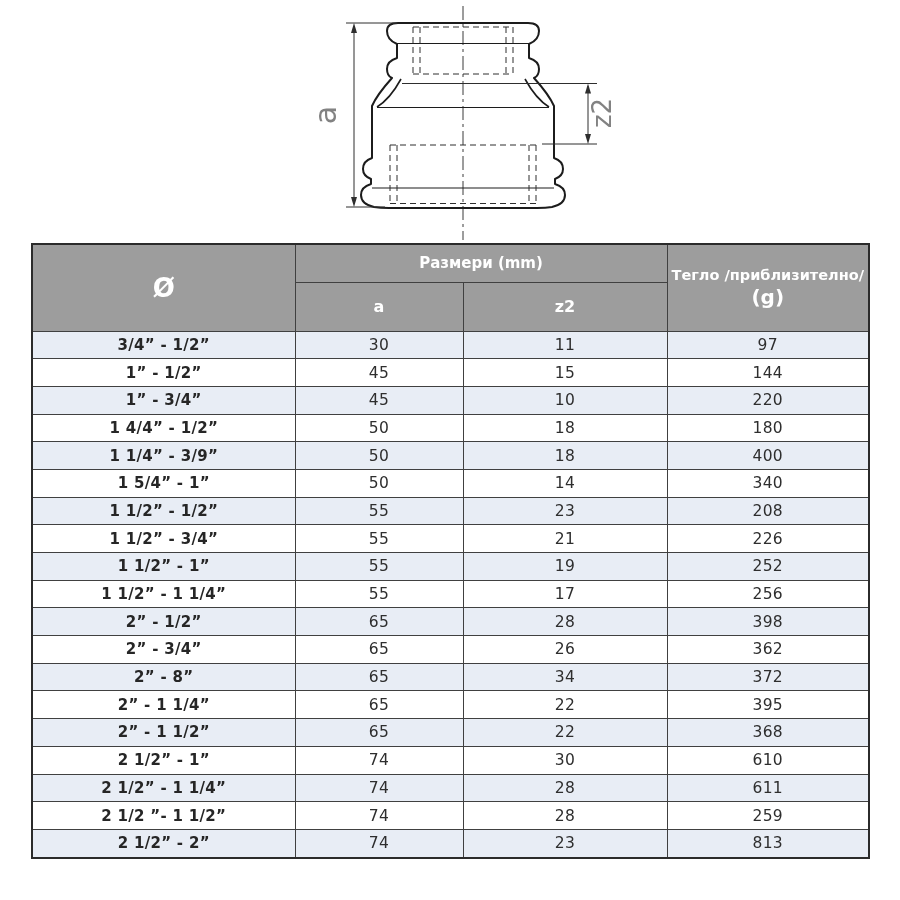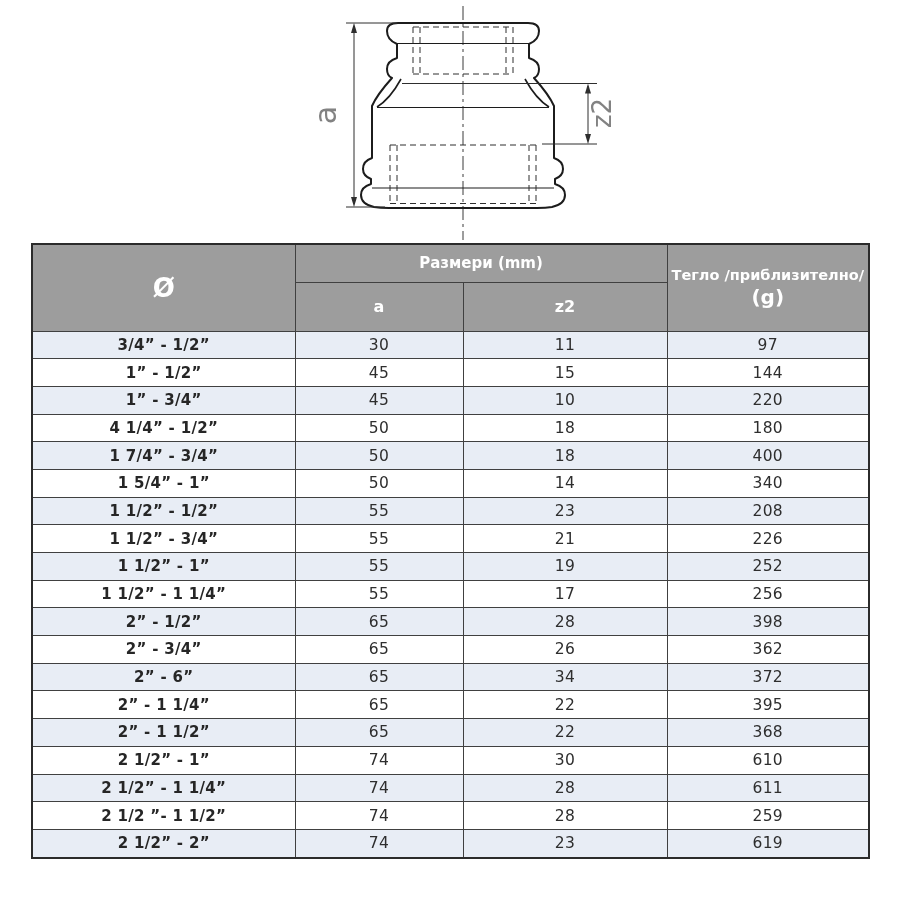--- a/index.html
+++ b/index.html
@@ -126,27 +126,27 @@
       <td>15</td>
       <td>144</td>
     </tr>
     <tr class="odd">
       <td class="size">1” - 3/4”</td>
       <td>45</td>
       <td>10</td>
       <td>220</td>
     </tr>
     <tr class="even">
-      <td class="size">4 1/4” - 1/2”</td>
+      <td class="size">1 4/4” - 1/2”</td>
       <td>50</td>
       <td>18</td>
       <td>180</td>
     </tr>
     <tr class="odd">
-      <td class="size">1 7/4” - 3/4”</td>
+      <td class="size">1 1/4” - 3/9”</td>
       <td>50</td>
       <td>18</td>
       <td>400</td>
     </tr>
     <tr class="even">
       <td class="size">1 5/4” - 1”</td>
       <td>50</td>
       <td>14</td>
       <td>340</td>
     </tr>
@@ -180,21 +180,21 @@
       <td>28</td>
       <td>398</td>
     </tr>
     <tr class="even">
       <td class="size">2” - 3/4”</td>
       <td>65</td>
       <td>26</td>
       <td>362</td>
     </tr>
     <tr class="odd">
-      <td class="size">2” - 6”</td>
+      <td class="size">2” - 8”</td>
       <td>65</td>
       <td>34</td>
       <td>372</td>
     </tr>
     <tr class="even">
       <td class="size">2” - 1 1/4”</td>
       <td>65</td>
       <td>22</td>
       <td>395</td>
     </tr>
@@ -219,16 +219,16 @@
     <tr class="even">
       <td class="size">2 1/2 ”- 1 1/2”</td>
       <td>74</td>
       <td>28</td>
       <td>259</td>
     </tr>
     <tr class="odd">
       <td class="size">2 1/2” - 2”</td>
       <td>74</td>
       <td>23</td>
-      <td>619</td>
+      <td>813</td>
     </tr>
   </tbody>
 </table>
 
 </body></html>

